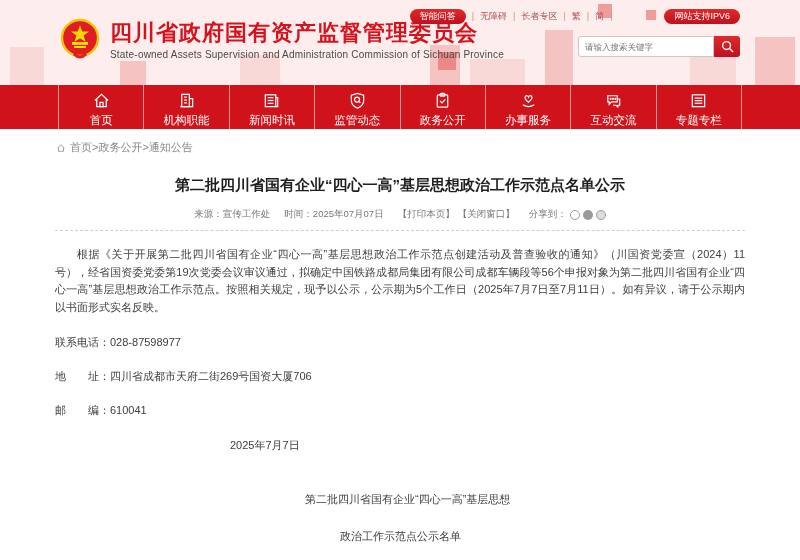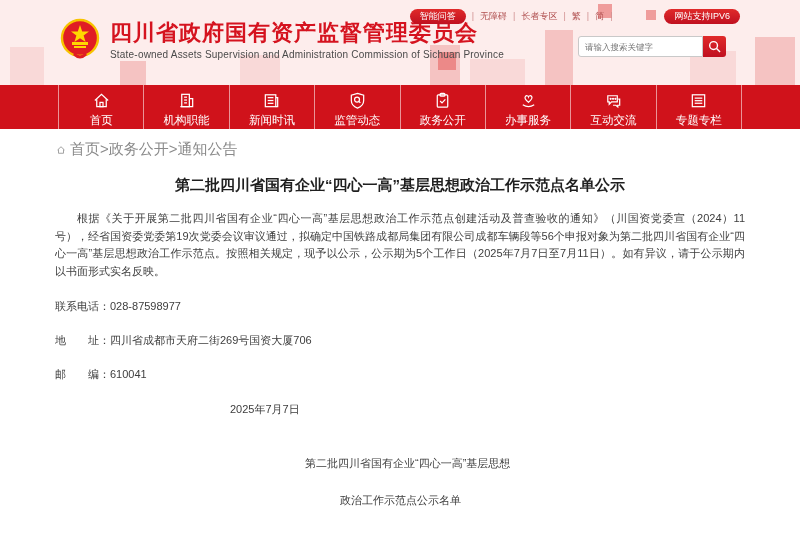--- a/index.html
+++ b/index.html
@@ -16,33 +16,33 @@
   .topbar { position:absolute; top:8px; right:60px; height:16px; display:flex; align-items:center; gap:6px; font-size:9px; color:#b05050; z-index:5; }
   .pill { background:linear-gradient(#e02a2a,#c01020); color:#fff; border-radius:9px; padding:2px 10px; font-size:9px; line-height:11px; cursor:pointer; white-space:nowrap;margin-left:46px; }
   .tlink { cursor:pointer; white-space:nowrap; }
   .tsep { color:#d09090; }
 
   .logo-row { position:absolute; left:60px; top:18px; display:flex; align-items:center; z-index:4; }
   .emblem { width:40px; height:44px; margin-right:10px; }
   .brand-title { color:#d5131f; font-size:22px; font-weight:bold; letter-spacing:1px; line-height:26px; }
   .brand-sub { color:#4a4a4a; font-size:10px; margin-top:3px; letter-spacing:.2px; }
 
-  .search { position:absolute; left:578px; top:36px; width:148px; height:21px; display:flex; z-index:5; }
+  .search { position:absolute; left:578px; top:36px; width:162px; height:21px; display:flex; z-index:5; }
   .search input { flex:1; height:21px; border:1px solid #c9c9c9; border-radius:3px 0 0 3px; padding:0 6px; font-size:8.5px; color:#555; background:#fff; outline:none; }
   .search-btn { width:26px; height:21px; background:linear-gradient(#e02a2a,#c01020); border:none; border-radius:0 3px 3px 0; display:flex; align-items:center; justify-content:center; cursor:pointer; }
 
   
   .nav { position:absolute; left:0; top:85px; width:800px; height:44px; background:#d0121b; z-index:6; }
   .nav-inner { display:flex; height:48px; margin:0 58px; }
   .nav-item { flex:1; display:flex; flex-direction:column; align-items:center; justify-content:center; gap:3px; color:#fff; font-size:11.5px; border-right:1px solid rgba(255,255,255,.55); cursor:pointer; }
   .nav-item:first-child { border-left:1px solid rgba(255,255,255,.55); }
   .nav-item svg { display:block; }
 
   
-  .crumb { position:absolute; left:56px; top:140px; display:flex; align-items:center; gap:4px; font-size:15px; color:#8a8a8a; }
+  .crumb { position:absolute; left:56px; top:140px; display:flex; align-items:center; gap:4px; font-size:11px; color:#8a8a8a; }
 
   
   .article { position:absolute; left:55px; top:175px; width:690px; }
   .a-title { text-align:center; font-size:15px; font-weight:bold; color:#1f1f1f; line-height:20px; }
   .a-meta { margin-top:13px; display:flex; justify-content:center; align-items:center; gap:14px; font-size:9.5px; color:#777; padding-bottom:9px; border-bottom:1px dashed #cfcfcf; }
   .a-meta .grp { display:flex; align-items:center; gap:3px; }
   .share-ic { width:10px; height:10px; border-radius:50%; display:inline-block; }
   .share-ic.o1 { border:1px solid #9a9a9a; background:#fff; }
   .share-ic.o2 { background:#9a9a9a; }
   .share-ic.o3 { border:1px solid #9a9a9a; background:#dcdcdc; }
@@ -195,20 +195,34 @@
     <svg width="10" height="10" viewBox="0 0 20 20" fill="none" stroke="#999" stroke-width="1.8">
       <path d="M3 10 L10 3.5 L17 10"></path>
         <path d="M5 8.8 V16.5 H15 V8.8"></path>
     </svg>
     <span>首页&gt;政务公开&gt;通知公告</span>
   </div>
 
   <div class="article">
     <div class="a-title">第二批四川省国有企业“四心一高”基层思想政治工作示范点名单公示</div>
 
+    <div class="a-meta">
+      <span>来源：宣传工作处</span>
+      <span>时间：2025年07月07日</span>
+      <span class="grp">
+        <span>【打印本页】</span>
+          <span>【关闭窗口】</span>
+      </span>
+      <span class="grp">
+        <span>分享到：</span>
+        <span class="share-ic o1"></span>
+        <span class="share-ic o2"></span>
+        <span class="share-ic o3"></span>
+      </span>
+    </div>
 
     <div class="a-body">根据《关于开展第二批四川省国有企业“四心一高”基层思想政治工作示范点创建活动及普查验收的通知》（川国资党委宣（2024）11号），经省国资委党委第19次党委会议审议通过，拟确定中国铁路成都局集团有限公司成都车辆段等56个申报对象为第二批四川省国有企业“四心一高”基层思想政治工作示范点。按照相关规定，现予以公示，公示期为5个工作日（2025年7月7日至7月11日）。如有异议，请于公示期内以书面形式实名反映。</div>
 
     <div class="a-line l-phone">联系电话：028-87598977</div>
     <div class="a-line l-addr">地　　址：四川省成都市天府二街269号国资大厦706</div>
     <div class="a-line l-post">邮　　编：610041</div>
     <div class="a-line l-date">2025年7月7日</div>
     <div class="a-line l-t1">第二批四川省国有企业“四心一高”基层思想</div>
     <div class="a-line l-t2">政治工作示范点公示名单</div>
 

